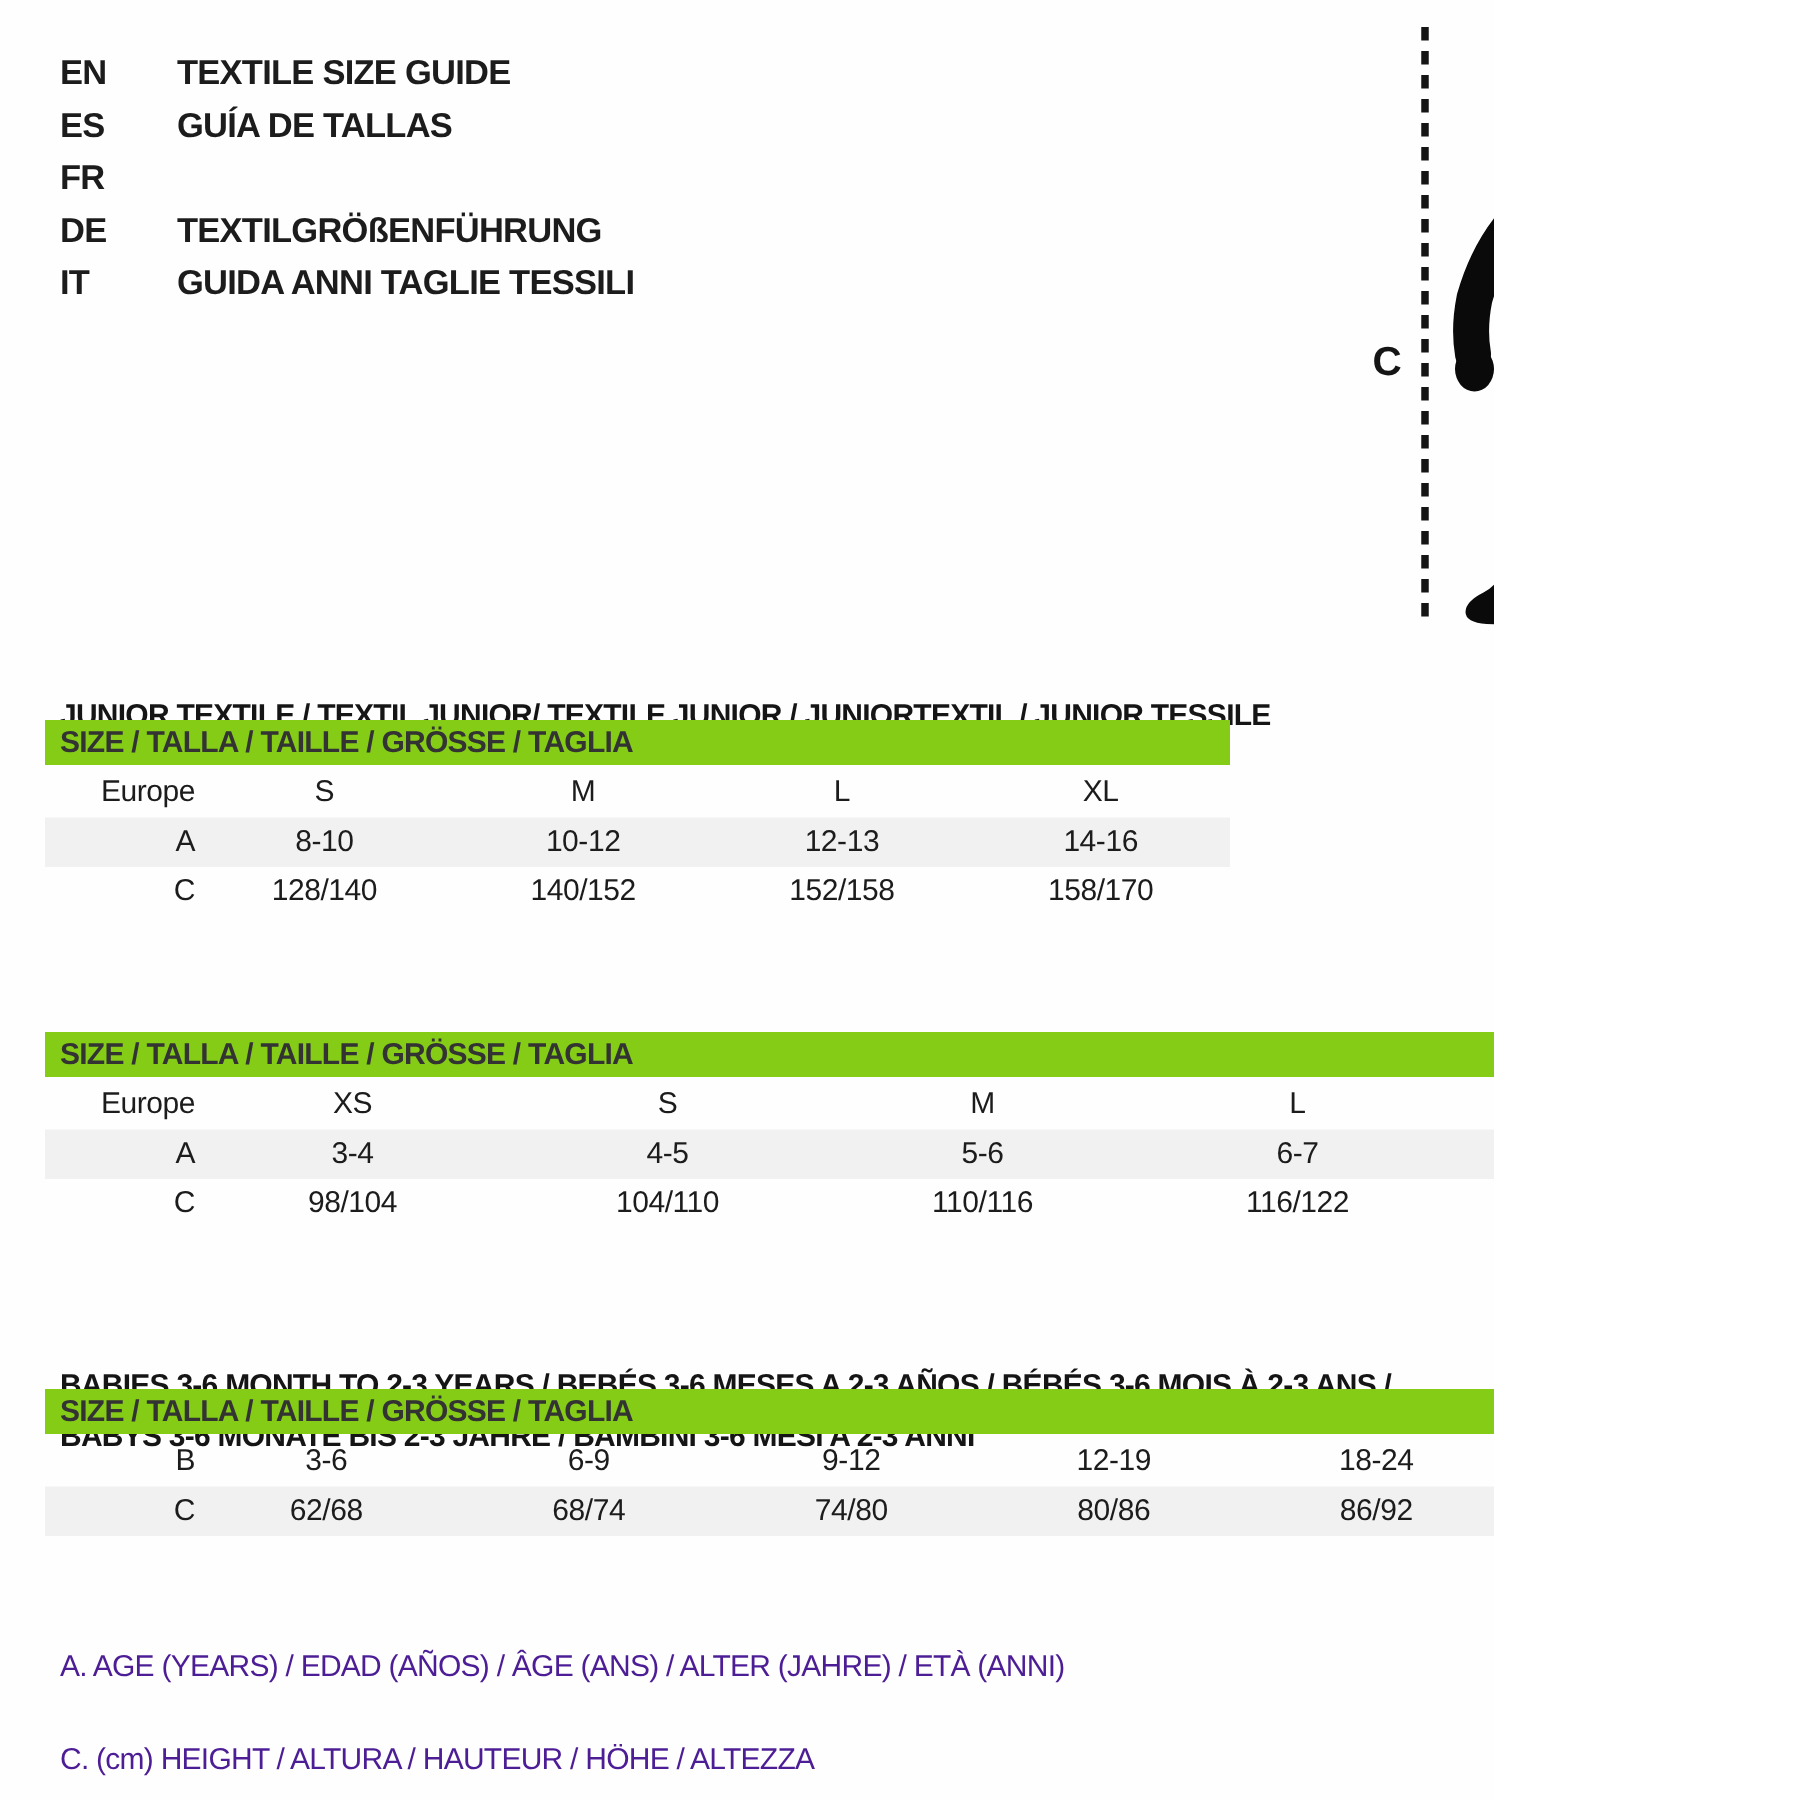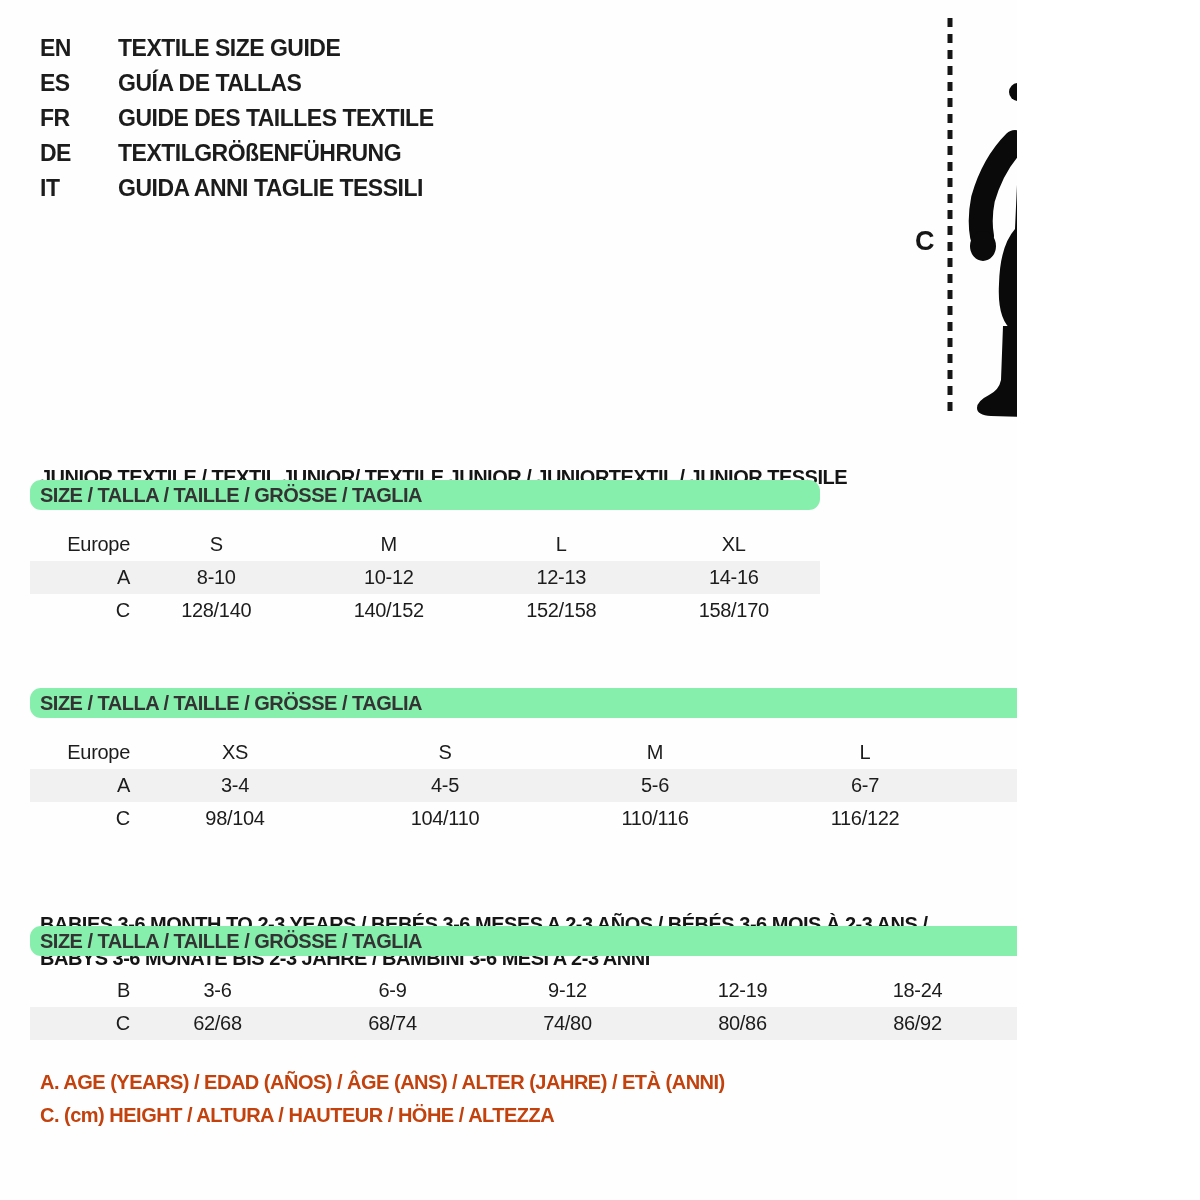--- a/index.html
+++ b/index.html
@@ -10,21 +10,20 @@
     background: #ffffff;
     font-family: "Liberation Sans", sans-serif;
     color: #1c1c1c;
   }
   .canvas {
     position: relative;
     width: 996px;
     height: 1200px;
     overflow: hidden;
     background: #fefefe;
-    padding-left: 21px;
   }
 
   
   .lang-list { position: absolute; left: 40px; top: 31px; }
   .lang-row  { display: flex; height: 35px; align-items: center; }
   .lang-code, .lang-label {
     font-weight: bold; font-size: 23px; letter-spacing: -0.5px; white-space: nowrap;
   }
   .lang-code { width: 78px; }
 
@@ -43,58 +42,56 @@
   #babies-title   { top: 875px; line-height: 34px; }
 
   
   .size-table { position: absolute; left: 30px; }
   #junior-table   { top: 480px; width: 790px; }
   #children-table { top: 688px; width: 1150px; }
   #babies-table   { top: 926px; width: 1150px; }
 
   .thead {
     height: 30px; line-height: 30px;
-    background: #86efac; color: #333333;
+    background: #84cc16; color: #333333;
     font-weight: bold; font-size: 20px; letter-spacing: -0.5px;
-    padding-left: 10px; margin-bottom: 18px;
+    padding-left: 10px; margin-bottom: 2px;
     box-sizing: border-box;
-    border-radius: 11px;
   }
   .trow {
     display: flex; height: 33px; align-items: center;
     font-size: 20px; letter-spacing: -0.3px;
   }
   .trow.shaded { background: #f1f1f1; }
   .tlabel { box-sizing: border-box; width: 100px; padding-left: 10px; text-align: right; }
   .tcell  { flex: 1; text-align: center; }
 
   
   .legend { position: absolute; left: 40px; top: 1066px; }
   .legend-line {
-    font-weight: bold; font-size: 20px; letter-spacing: -0.5px;
-    line-height: 33px; white-space: nowrap; color: #c2410c;
+    font-weight: normal; font-size: 20px; letter-spacing: -0.5px;
+    line-height: 33px; white-space: nowrap; color: #4c1d95; margin-top: 29px;
   }
 </style>
 </head>
 <body>
 
 <div class="canvas">
 
   <div class="lang-list">
     <div class="lang-row">
       <span class="lang-code">EN</span>
       <span class="lang-label">TEXTILE SIZE GUIDE</span>
     </div>
     <div class="lang-row">
       <span class="lang-code">ES</span>
       <span class="lang-label">GUÍA DE TALLAS</span>
     </div>
     <div class="lang-row">
       <span class="lang-code">FR</span>
-      <span class="lang-label">GUIDE DES TAILLES TEXTILE</span>
     </div>
     <div class="lang-row">
       <span class="lang-code">DE</span>
       <span class="lang-label">TEXTILGRÖßENFÜHRUNG</span>
     </div>
     <div class="lang-row">
       <span class="lang-code">IT</span>
       <span class="lang-label">GUIDA ANNI TAGLIE TESSILI</span>
     </div>
   </div>

